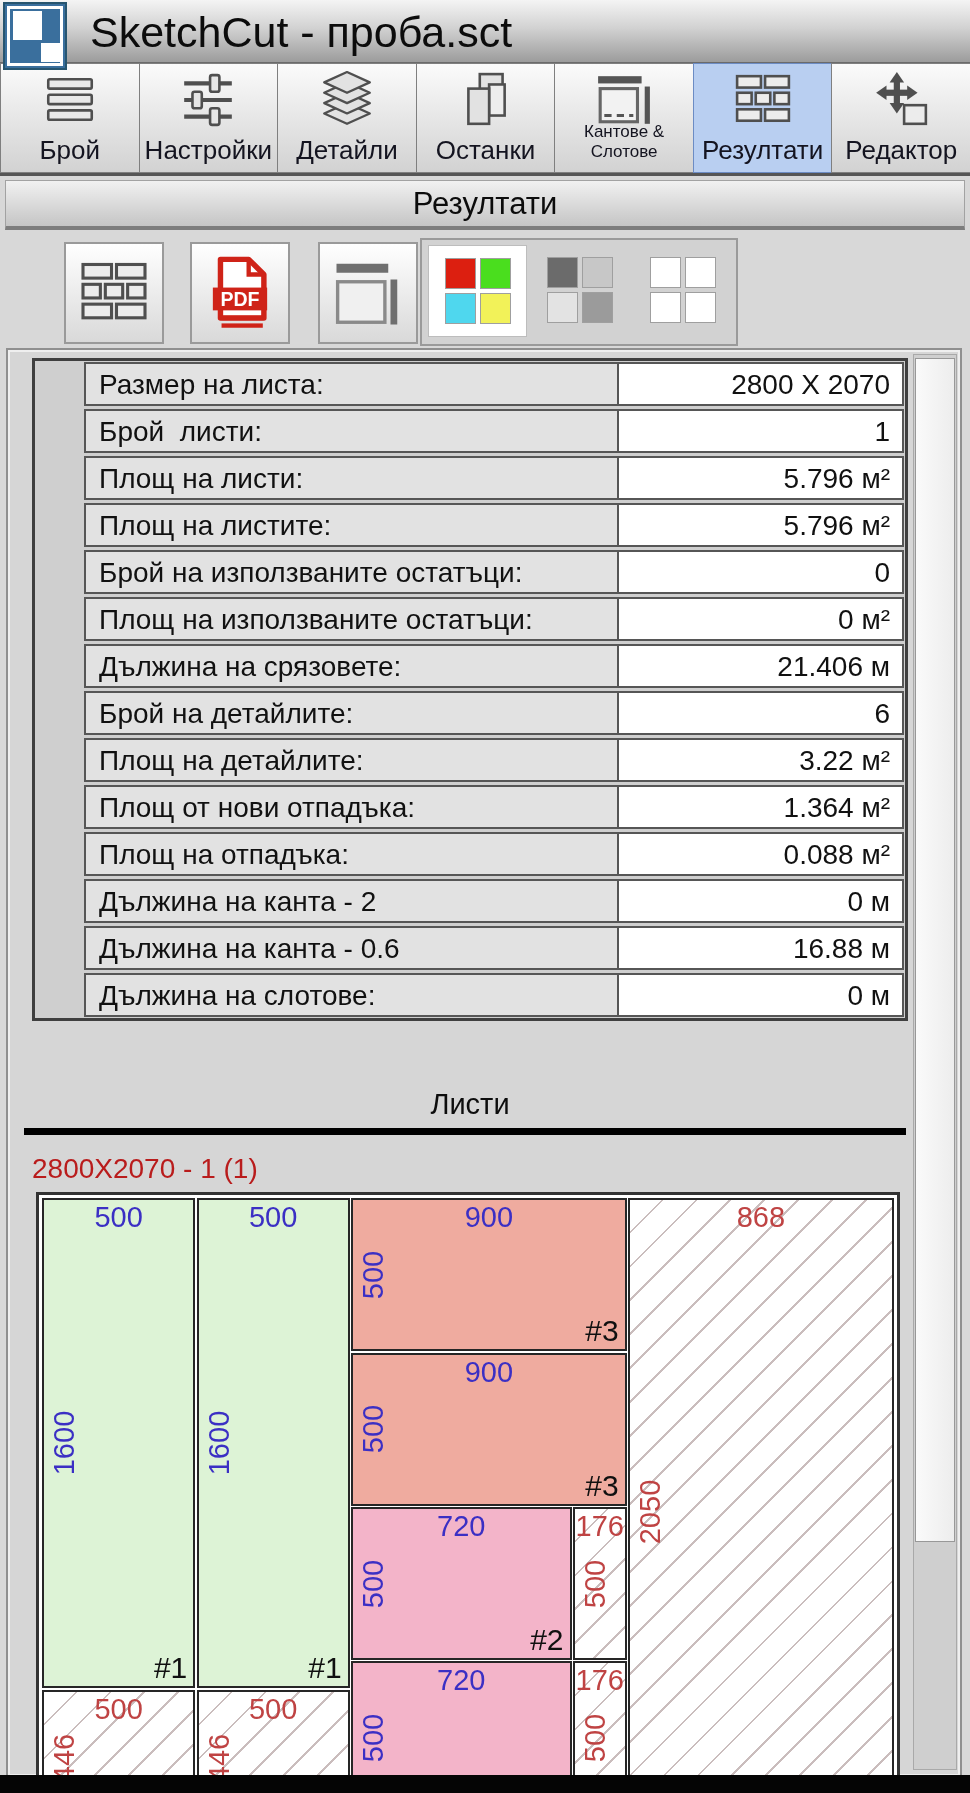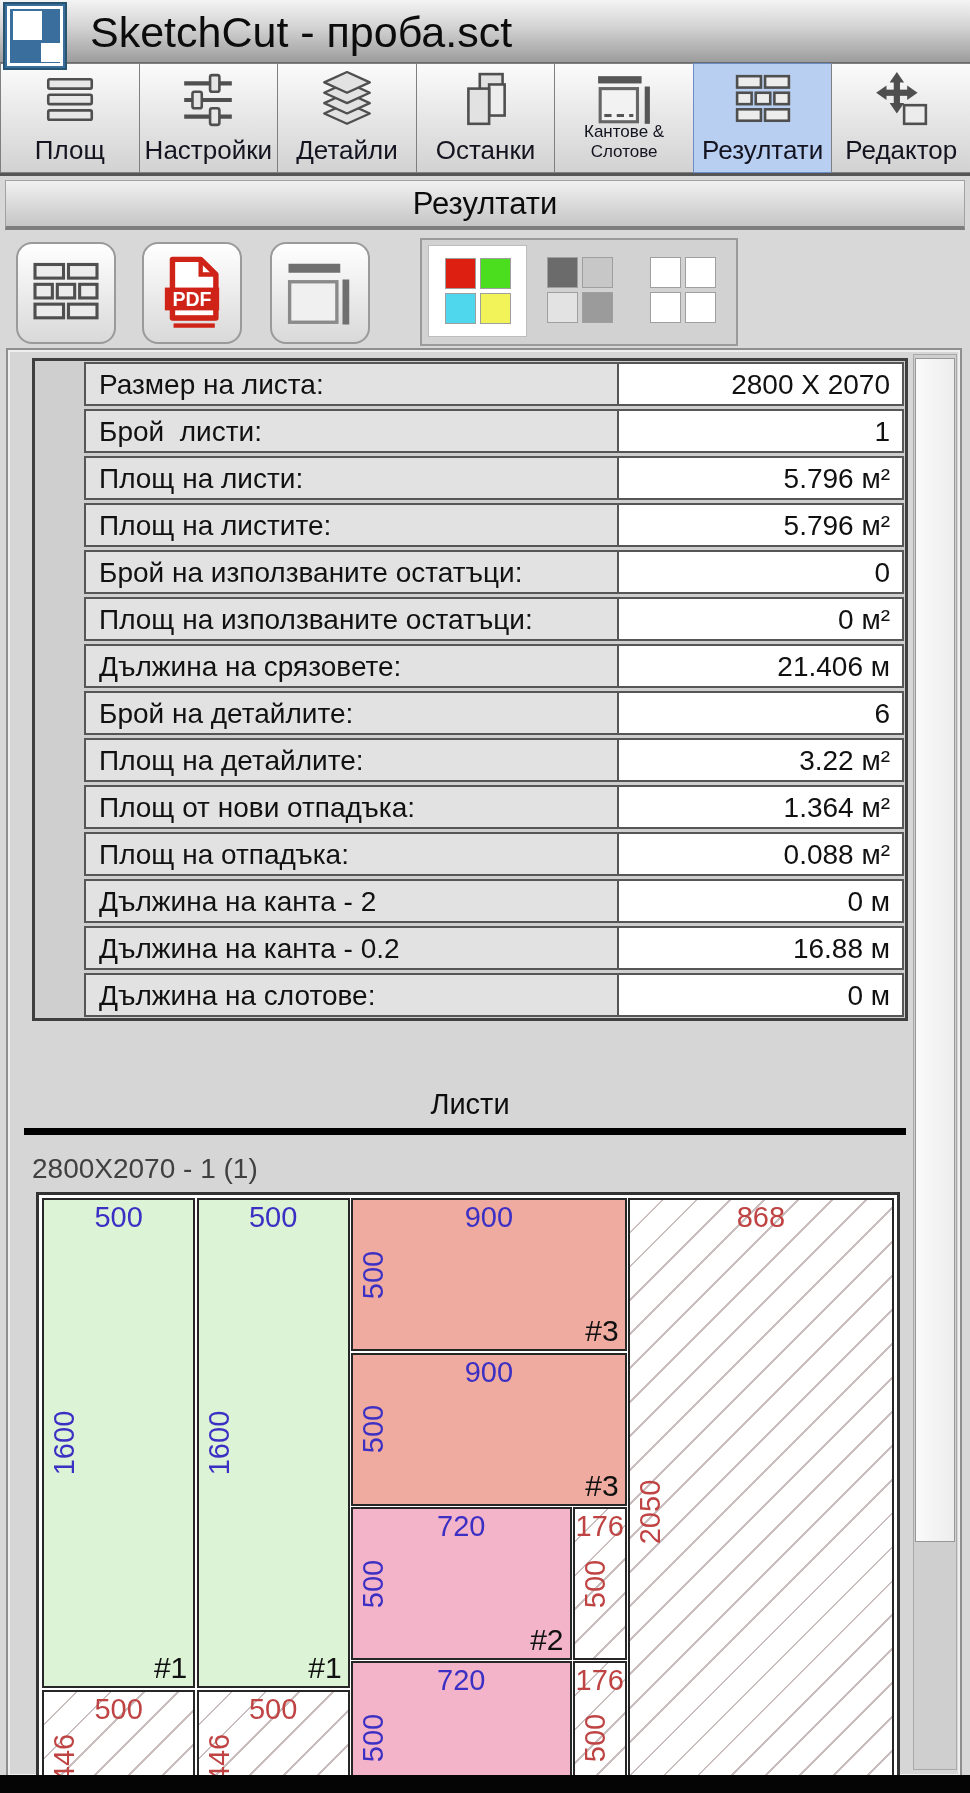--- a/index.html
+++ b/index.html
@@ -29,22 +29,22 @@
   .tb-label.small{font-size:17px;bottom:10px;}
 
   
   .panel-header{position:absolute;left:5px;top:180px;width:958px;height:45px;
                 background:linear-gradient(180deg,#f1f1f1,#c5c5c5);
                 border:1px solid #a2a2a2;border-bottom:4px solid #7d7d7d;
                 text-align:center;font-size:31px;line-height:45px;color:#0c0c0c;}
 
   
   .actions-row{position:absolute;left:0;top:234px;width:970px;height:114px;}
-  .act-btn{position:absolute;top:8px;width:96px;height:98px;border-radius:16px;
-           background:linear-gradient(180deg,#ffffff,#d9d9d9);border:2px solid #9a9a9a;cursor:pointer;}
+  .act-btn{position:absolute;top:8px;width:96px;height:98px;border-radius:0;
+           background:linear-gradient(180deg,#ffffff,#d9d9d9);border:2px solid #9a9a9a;cursor:pointer;margin-left:48px;}
   .act-btn svg{position:absolute;left:50%;top:50%;transform:translate(-50%,-50%);}
   .mode-group{position:absolute;left:420px;top:4px;width:314px;height:104px;
               background:#d2d2d2;border:2px solid #9a9a9a;}
   .mode-opt{position:absolute;top:5px;width:97px;height:90px;cursor:pointer;}
   .mode-opt.selected{background:#fff;border:1px solid #bdbdbd;}
   .mode-grid{position:absolute;left:50%;top:50%;transform:translate(-50%,-50%);
              display:grid;grid-template-columns:31px 31px;grid-template-rows:31px 31px;gap:4px;}
   .mode-grid div{border:1px solid #9f9f9f;}
 
   
@@ -62,21 +62,21 @@
   .t-row{display:flex;height:44px;margin-bottom:3px;margin-left:48px;}
   .t-row:last-child{margin-bottom:0;}
   .t-label{width:518px;background:#e2e2e2;border:2px solid #565656;border-right:1px solid #565656;
            font-size:28px;line-height:42px;padding-left:13px;white-space:pre;overflow:hidden;}
   .t-value{flex:1;background:#ffffff;border:2px solid #565656;border-left:1px solid #565656;
            font-size:28px;line-height:42px;text-align:right;padding-right:12px;}
 
   
   .lists-title{position:absolute;left:0;top:738px;width:924px;text-align:center;font-size:29px;color:#0d0d0d;}
   .lists-rule{position:absolute;left:16px;top:778px;width:882px;height:7px;background:#000;}
-  .sheet-label{position:absolute;left:24px;top:803px;font-size:28px;color:#404040;}
+  .sheet-label{position:absolute;left:24px;top:803px;font-size:28px;color:#b91c1c;}
 
   .sheet{position:absolute;left:28px;top:842px;width:858px;height:636px;
          border:3px solid #333;background:#fff;cursor:pointer;}
   .region{position:absolute;box-sizing:border-box;border:2px solid #262626;}
   .region.waste{background:repeating-linear-gradient(135deg,rgba(0,0,0,0) 0 22px,#cabdbd 22px 24px),#fff;}
   .dim-top{position:absolute;top:0;left:50%;transform:translateX(-50%);font-size:29px;line-height:35px;white-space:nowrap;}
   .dim-side{position:absolute;left:20px;top:50%;transform:translate(-50%,-50%) rotate(-90deg);
             font-size:29px;white-space:nowrap;}
   .part-id{position:absolute;right:6px;bottom:1px;font-size:30px;color:#0d0d0d;}
 
@@ -99,21 +99,21 @@
 
     <div class="toolbar" id="toolbar">
         <div class="tb-btn">
           <svg viewBox="0 0 56 56">
             <g fill="#e8e8e8" stroke="#4f4f4f" stroke-width="2.5">
               <rect x="7" y="8" width="42" height="9" rx="1.5"></rect>
               <rect x="7" y="23" width="42" height="9" rx="1.5"></rect>
               <rect x="7" y="38" width="42" height="9" rx="1.5"></rect>
             </g>
           </svg>
-          <div class="tb-label">Площ</div>
+          <div class="tb-label">Брой</div>
         </div>
         <div class="tb-btn">
           <svg viewBox="0 0 56 56">
             <g stroke="#4f4f4f" stroke-width="4">
               <line x1="5" y1="12" x2="51" y2="12"></line>
               <line x1="5" y1="28" x2="51" y2="28"></line>
               <line x1="5" y1="44" x2="51" y2="44"></line>
             </g>
             <g fill="#e6e6e6" stroke="#4f4f4f" stroke-width="2.5">
               <rect x="30" y="4" width="9" height="16" rx="2"></rect>
@@ -288,21 +288,21 @@
           </div>
           <div class="t-row">
             <div class="t-label">Площ на отпадъка:</div>
             <div class="t-value">0.088 м²</div>
           </div>
           <div class="t-row">
             <div class="t-label">Дължина на канта - 2</div>
             <div class="t-value">0 м</div>
           </div>
           <div class="t-row">
-            <div class="t-label">Дължина на канта - 0.2</div>
+            <div class="t-label">Дължина на канта - 0.6</div>
             <div class="t-value">16.88 м</div>
           </div>
           <div class="t-row">
             <div class="t-label">Дължина на слотове:</div>
             <div class="t-value">0 м</div>
           </div>
         </div>
 
       <div class="lists-title">Листи</div>
       <div class="lists-rule"></div>

